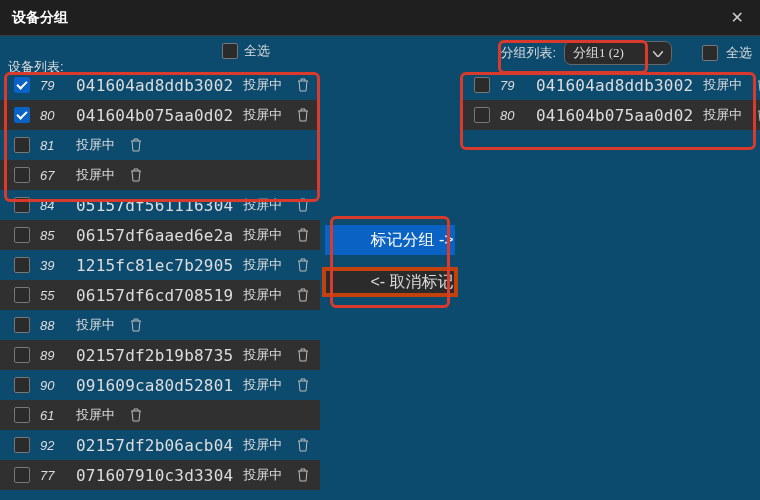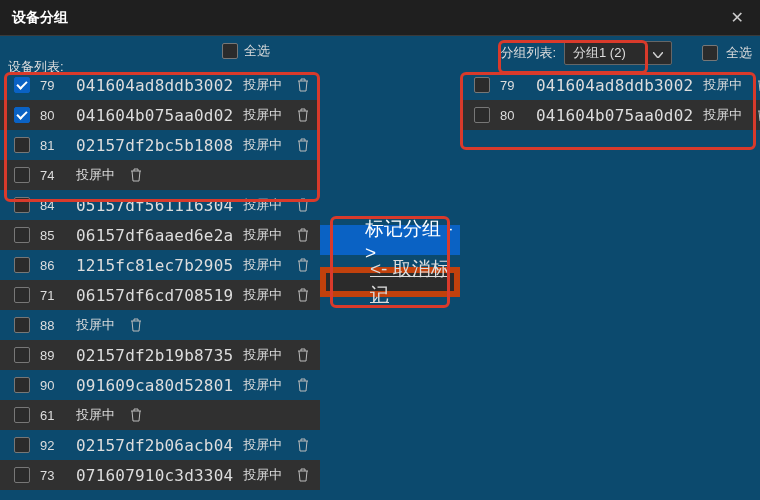--- a/index.html
+++ b/index.html
@@ -9,38 +9,38 @@
   .titlebar .title { font-weight: bold; font-size: 14px; color: #fff; }
   .titlebar .close { color: #ccc; font-size: 16px; cursor: pointer; padding: 4px; }
   .toolbar { height: 34px; display: flex; align-items: center; padding: 0 8px; }
   .toolbar .left, .toolbar .right { display: flex; align-items: center; gap: 8px; }
   .toolbar .left { flex: 0 0 320px; margin-top: 27px; }
   .toolbar .spacer { flex: 1; }
   .label { color: #ddd; }
   .checkbox { width: 16px; height: 16px; border: 1px solid #777; border-radius: 2px; background: #2b2b2b; display: inline-flex; align-items: center; justify-content: center; cursor: pointer; }
   .checkbox.checked { background: #0a62c4; border-color: #0a62c4; }
   .checkbox.checked::after { content: ""; width: 4px; height: 8px; border: solid #fff; border-width: 0 2px 2px 0; transform: rotate(45deg); margin-top: -2px; }
-  .select { display: flex; align-items: center; justify-content: space-between; min-width: 108px; height: 24px; padding: 0 8px; border: 1px solid #666; border-radius: 2px; background: #2b2b2b; color: #ddd; cursor: pointer; }
+  .select { display: flex; align-items: center; justify-content: space-between; min-width: 108px; height: 24px; padding: 0 8px; border: 1px solid #666; border-radius: 7px; background: #2b2b2b; color: #ddd; cursor: pointer; font-family: Liberation Serif, serif; }
   .select .chev { margin-left: 10px; }
   .body { flex: 1; display: flex; position: relative; overflow: hidden; }
   .panel { position: relative; height: 100%; overflow: hidden; }
   .panel.left { flex: 0 0 320px; }
   .panel.mid  { flex: 0 0 140px; display: flex; flex-direction: column; align-items: center; justify-content: flex-start; padding-top: 155px; gap: 12px; }
   .panel.right{ flex: 1; }
   .list { height: 100%; overflow-y: auto; }
   .row { display: flex; align-items: center; height: 30px; padding: 0 8px 0 14px; gap: 10px; }
   .row:nth-child(even) { background: #303030; }
   .row .col-chk { flex: 0 0 16px; display:flex; }
-  .row .col-num { flex: 0 0 26px; color: #ddd; }
+  .row .col-num { flex: 0 0 26px; color: #ddd; font-style: italic; }
   .row .col-id  { flex: 1; color: #ddd; font-family: Consolas, monospace; letter-spacing: 0.2px; font-size: 16px;}
   .row .col-status { flex: 0 0 44px; color: #ddd; }
   .row .col-trash  { flex: 0 0 16px; color: #bbb; }
   .trash-icon svg { width: 12px; height: 14px; display:block; }
-  .btn { min-width: 96px; height: 30px; background: #0a62c4; border: 1px solid #0a62c4; color: #fff; display: flex; align-items: center; justify-content: center; cursor: pointer; font-size: 19px; padding-left: 44px; }
-  .btn.secondary { background: #2b2b2b; border: 6px solid #c2410c; color: #ddd; text-decoration: underline; }
+  .btn { min-width: 96px; height: 30px; background: #0a62c4; border: 1px solid #0a62c4; color: #fff; display: flex; align-items: center; justify-content: center; cursor: pointer; font-size: 16px; padding-left: 44px; }
+  .btn.secondary { background: #2b2b2b; border: 4px solid #c2410c; color: #ddd; }
   .annot { position: absolute; border: 3px solid #d93a2b; border-radius: 6px; pointer-events: none; z-index: 50; }
   .annot.a-select { top: 40px; left: 498px; width: 150px; height: 34px; }
   .annot.a-left   { top: 72px; left: 4px;   width: 316px; height: 130px; }
   .annot.a-mid    { top: 216px; left: 330px; width: 120px; height: 92px; }
   .annot.a-right  { top: 72px; left: 460px; width: 296px; height: 78px; }
   ::-webkit-scrollbar { width: 10px; }
   ::-webkit-scrollbar-track { background: #2b2b2b; }
   ::-webkit-scrollbar-thumb { background: #555; border-radius: 5px; }
 </style>
 </head>
@@ -105,33 +105,32 @@
               <svg viewBox="0 0 12 14">
                 <path d="M1 3h10M4 3V1h4v2M2 3l1 10h6l1-10" fill="none" stroke="#bbb" stroke-width="1"></path>
               </svg>
             </span>
           </div>
           <div class="row">
             <span class="col-chk">
               <span class="checkbox"></span>
             </span>
             <span class="col-num">81</span>
-            <span class="col-id">02157df2bc5b1808</span>
-            <span class="col-status">投屏中</span>
-            <span class="col-trash trash-icon">
-              <svg viewBox="0 0 12 14">
-                <path d="M1 3h10M4 3V1h4v2M2 3l1 10h6l1-10" fill="none" stroke="#bbb" stroke-width="1"></path>
-              </svg>
-            </span>
-          </div>
-          <div class="row">
-            <span class="col-chk">
-              <span class="checkbox"></span>
-            </span>
-            <span class="col-num">74</span>
+            <span class="col-status">投屏中</span>
+            <span class="col-trash trash-icon">
+              <svg viewBox="0 0 12 14">
+                <path d="M1 3h10M4 3V1h4v2M2 3l1 10h6l1-10" fill="none" stroke="#bbb" stroke-width="1"></path>
+              </svg>
+            </span>
+          </div>
+          <div class="row">
+            <span class="col-chk">
+              <span class="checkbox"></span>
+            </span>
+            <span class="col-num">67</span>
             <span class="col-status">投屏中</span>
             <span class="col-trash trash-icon">
               <svg viewBox="0 0 12 14">
                 <path d="M1 3h10M4 3V1h4v2M2 3l1 10h6l1-10" fill="none" stroke="#bbb" stroke-width="1"></path>
               </svg>
             </span>
           </div>
           <div class="row">
             <span class="col-chk">
               <span class="checkbox"></span>
@@ -155,34 +154,34 @@
             <span class="col-trash trash-icon">
               <svg viewBox="0 0 12 14">
                 <path d="M1 3h10M4 3V1h4v2M2 3l1 10h6l1-10" fill="none" stroke="#bbb" stroke-width="1"></path>
               </svg>
             </span>
           </div>
           <div class="row">
             <span class="col-chk">
               <span class="checkbox"></span>
             </span>
-            <span class="col-num">86</span>
+            <span class="col-num">39</span>
             <span class="col-id">1215fc81ec7b2905</span>
             <span class="col-status">投屏中</span>
             <span class="col-trash trash-icon">
               <svg viewBox="0 0 12 14">
                 <path d="M1 3h10M4 3V1h4v2M2 3l1 10h6l1-10" fill="none" stroke="#bbb" stroke-width="1"></path>
               </svg>
             </span>
           </div>
           <div class="row">
             <span class="col-chk">
               <span class="checkbox"></span>
             </span>
-            <span class="col-num">71</span>
+            <span class="col-num">55</span>
             <span class="col-id">06157df6cd708519</span>
             <span class="col-status">投屏中</span>
             <span class="col-trash trash-icon">
               <svg viewBox="0 0 12 14">
                 <path d="M1 3h10M4 3V1h4v2M2 3l1 10h6l1-10" fill="none" stroke="#bbb" stroke-width="1"></path>
               </svg>
             </span>
           </div>
           <div class="row">
             <span class="col-chk">
@@ -244,21 +243,21 @@
             <span class="col-trash trash-icon">
               <svg viewBox="0 0 12 14">
                 <path d="M1 3h10M4 3V1h4v2M2 3l1 10h6l1-10" fill="none" stroke="#bbb" stroke-width="1"></path>
               </svg>
             </span>
           </div>
           <div class="row">
             <span class="col-chk">
               <span class="checkbox"></span>
             </span>
-            <span class="col-num">73</span>
+            <span class="col-num">77</span>
             <span class="col-id">071607910c3d3304</span>
             <span class="col-status">投屏中</span>
             <span class="col-trash trash-icon">
               <svg viewBox="0 0 12 14">
                 <path d="M1 3h10M4 3V1h4v2M2 3l1 10h6l1-10" fill="none" stroke="#bbb" stroke-width="1"></path>
               </svg>
             </span>
           </div>
         </div>
     </div>

